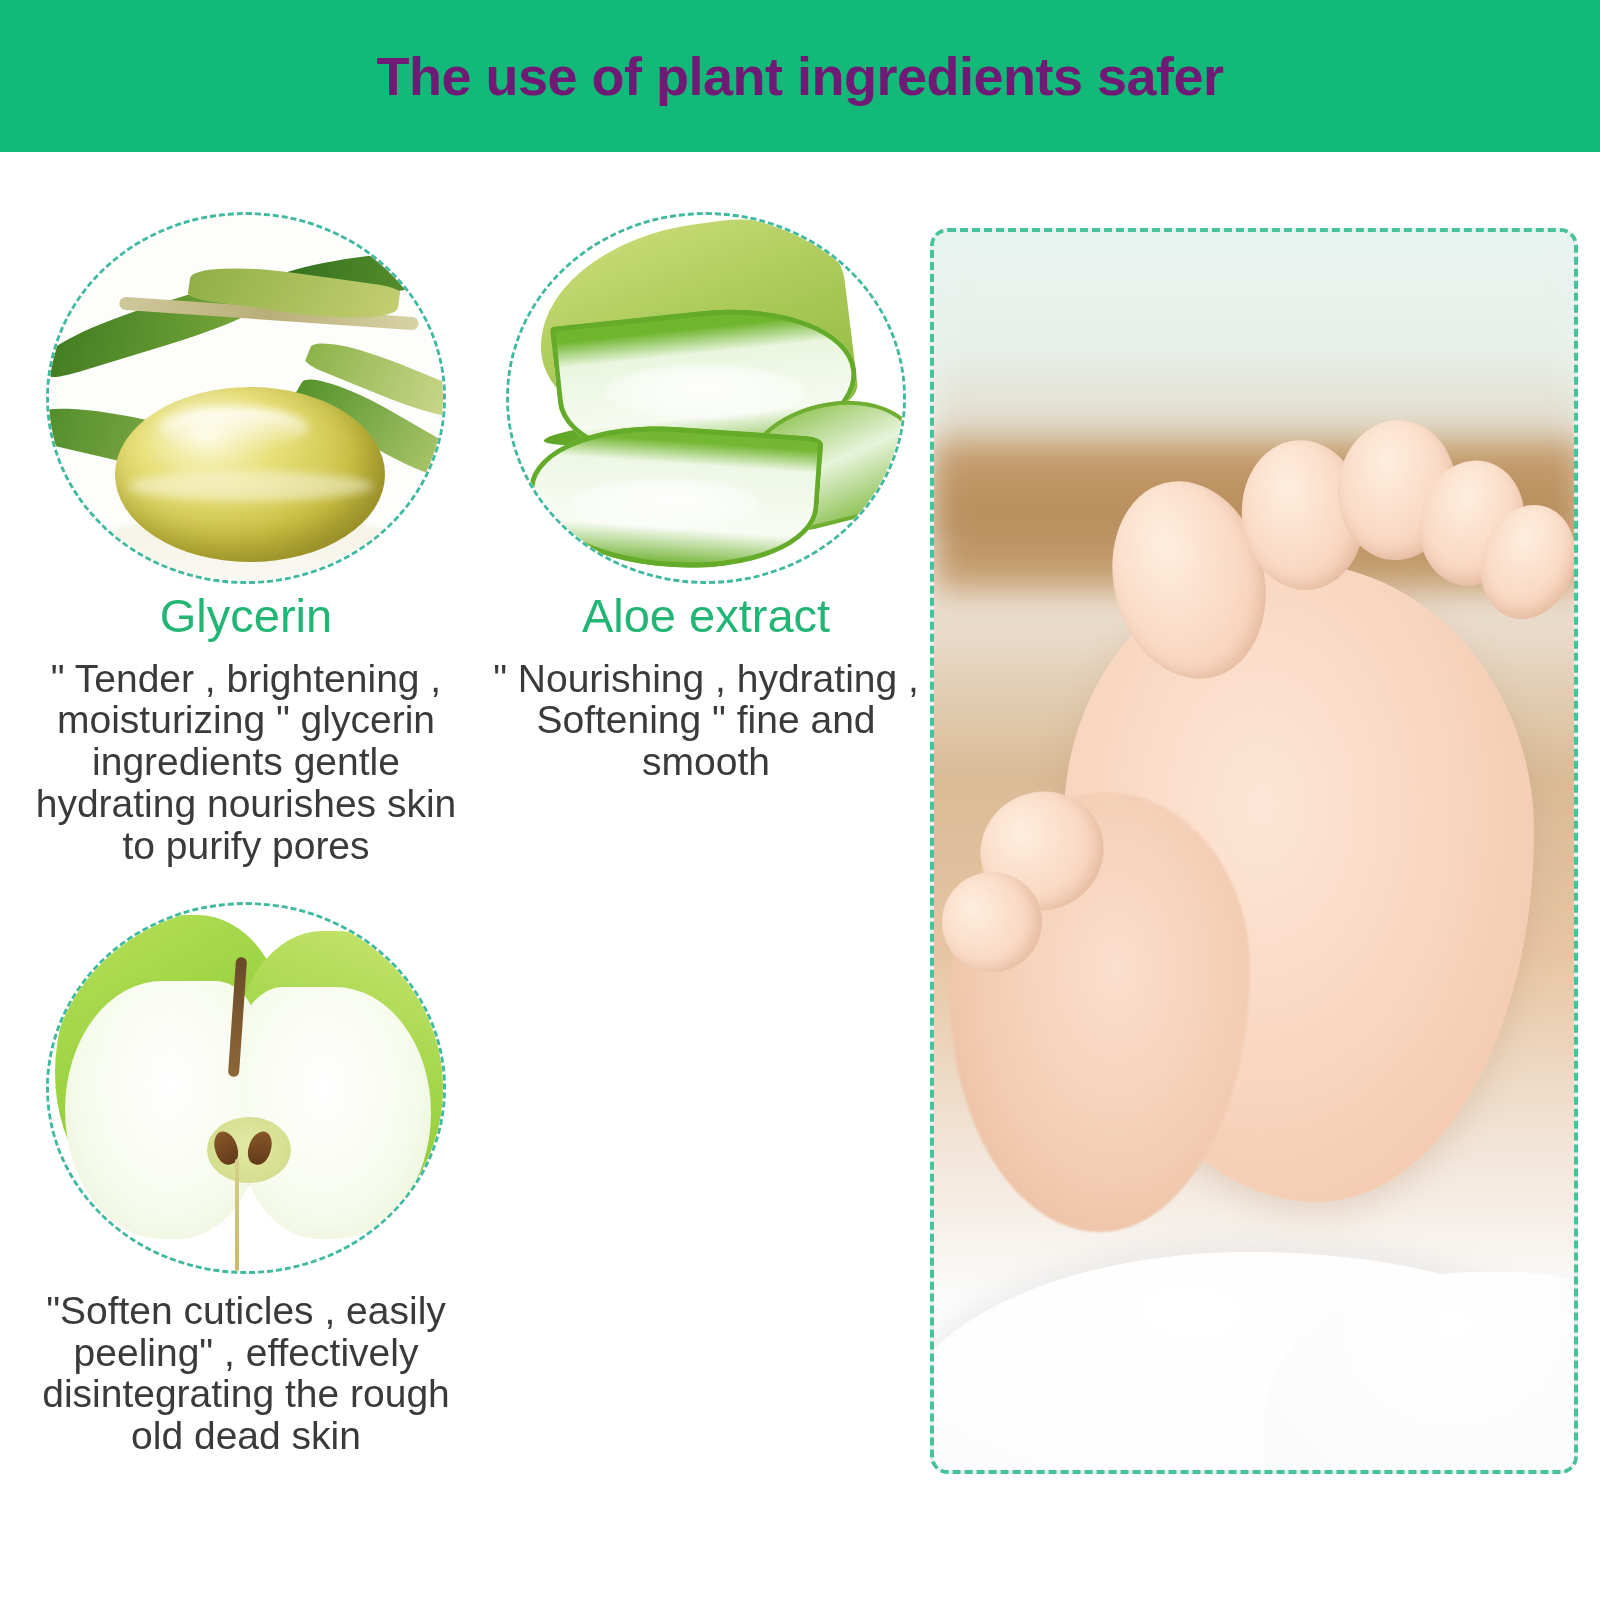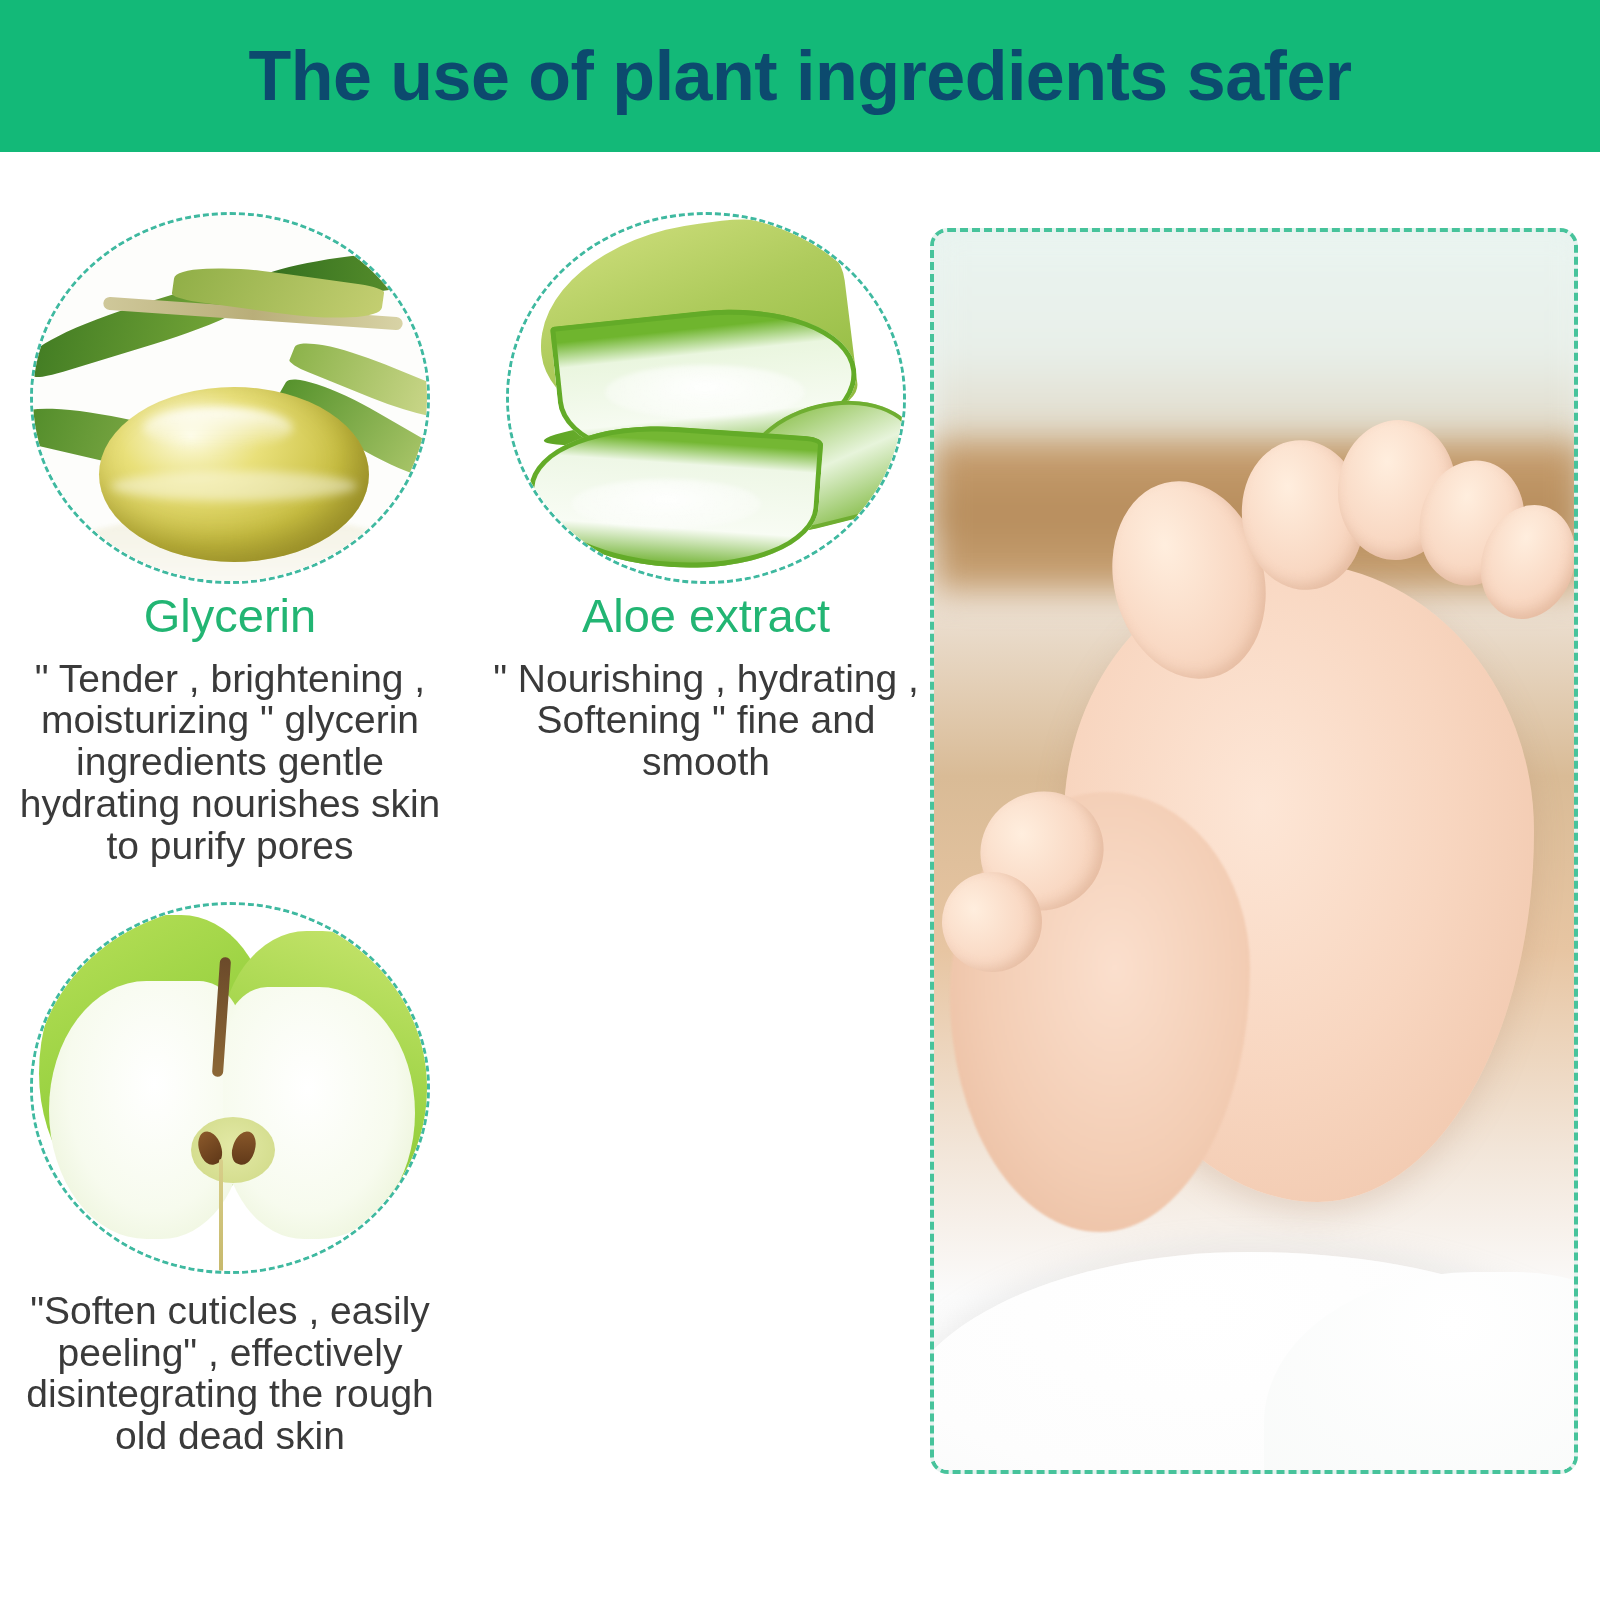--- a/index.html
+++ b/index.html
@@ -11,34 +11,34 @@
     position:relative;
   }
 
   
   .header-band{
     position:absolute; left:0; top:0; width:1600px; height:152px;
     background:#13b978;
     display:flex; align-items:center; justify-content:center;
   }
   .header-title{
-    color:#0c4a6e;
-    font-size:70px;
+    color:#701a75;
+    font-size:54px;
     font-weight:bold;
     letter-spacing:-0.5px;
     white-space:nowrap;
   }
 
   
   .left-grid{
     position:absolute; left:0; top:152px; width:920px; height:1448px;
   }
-  .ing-cell{ position:absolute; width:460px; }
+  .ing-cell{ position:absolute; width:460px;margin-left:16px; }
   .cell-0{ left:0;   top:60px;  }
-  .cell-1{ left:476px; top:60px; }
+  .cell-1{ left:460px; top:60px; }
   .cell-2{ left:0;   top:750px; }
   .cell-3{ left:460px; top:750px; }
 
   .ing-circle{
     width:400px; height:372px;
     margin:0 auto;
     border:3px dashed #3fb9a0;
     border-radius:50%;
     overflow:hidden;
     position:relative;

